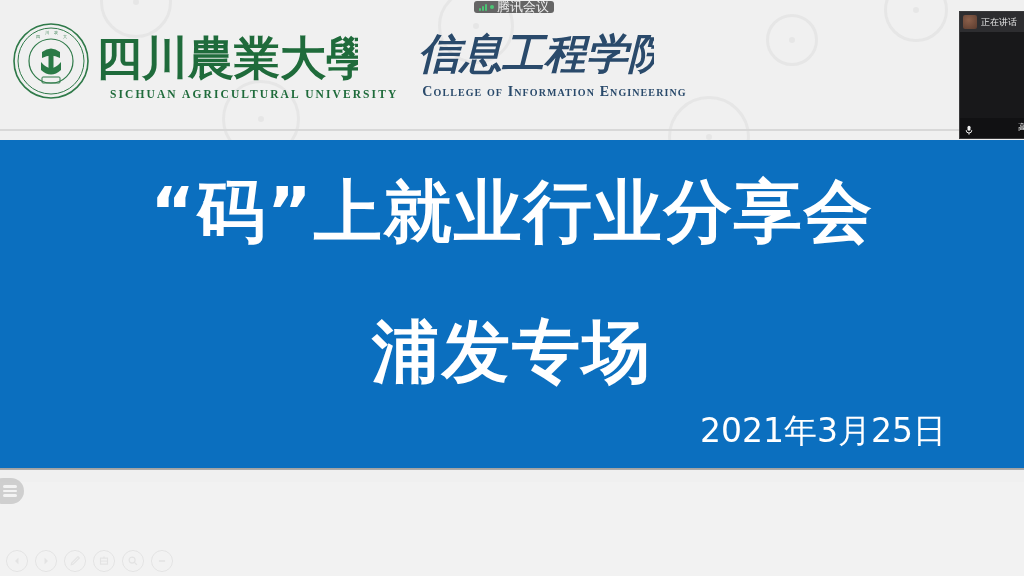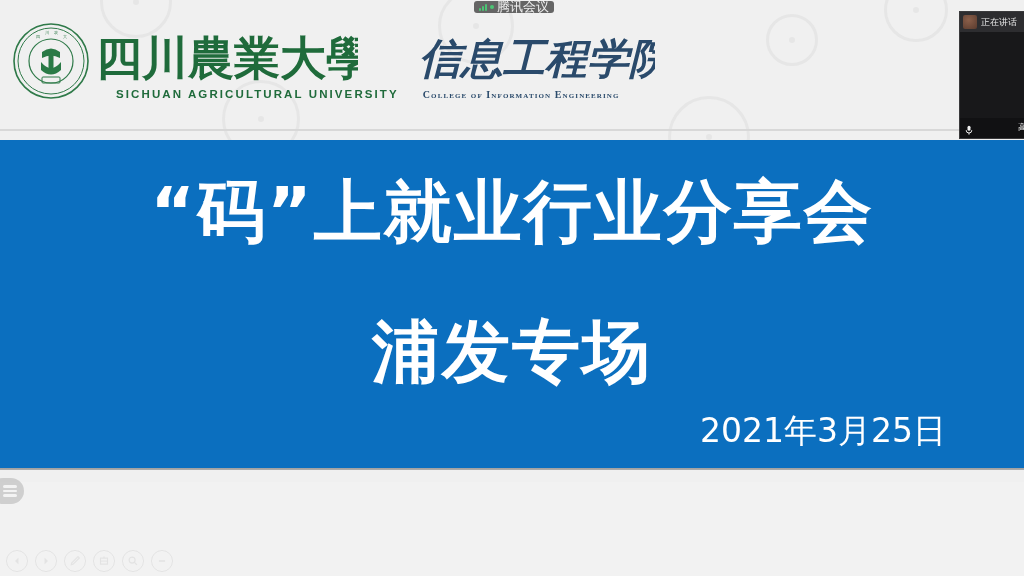--- a/index.html
+++ b/index.html
@@ -20,24 +20,24 @@
 
   
   .header{position:absolute;left:0;top:0;width:1024px;height:131px;}
   .header-sep{position:absolute;left:0;top:129px;width:1024px;height:2px;background:#d8d8d8;}
 
   .logo-row{position:absolute;left:12px;top:22px;display:flex;align-items:flex-end;}
   .seal{width:78px;height:78px;flex:0 0 auto;position:relative;}
   .univ{margin-left:6px;}
   .univ-cn{display:block;height:56px;}
   .univ-en{font-size:11.5px;letter-spacing:2.1px;color:#1f6b3b;font-weight:bold;
-           font-family:Liberation Sans, sans-serif;margin-top:2px;margin-left:20px;}
+           font-family:Liberation Serif, serif;margin-top:2px;margin-left:14px;}
   .college{margin-left:20px;}
   .college-cn{display:block;height:56px;}
-  .college-en{font-size:10px;letter-spacing:1.1px;color:#2a4a6b;font-weight:bold;
+  .college-en{font-size:14px;letter-spacing:1.1px;color:#2a4a6b;font-weight:bold;
               font-family:"Liberation Serif",serif;font-variant:small-caps;margin-top:3px;margin-left:4px;}
 
   
   .blue-band{position:absolute;left:0;top:140px;width:1024px;height:328px;background:#0b6fbf;}
   .title-main{
     position:absolute;left:0;top:36px;width:1024px;text-align:center;
     color:#ffffff;font-size:68px;font-weight:bold;letter-spacing:2px;
     font-family:"DejaVu Sans","Liberation Sans",sans-serif;line-height:1.05;
     white-space:nowrap;
   }

